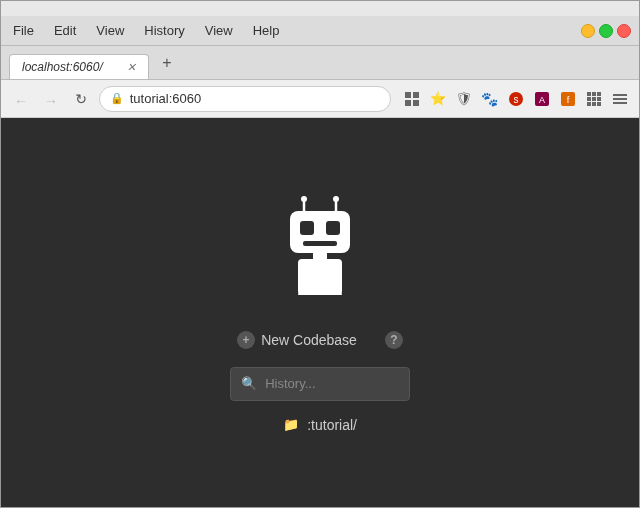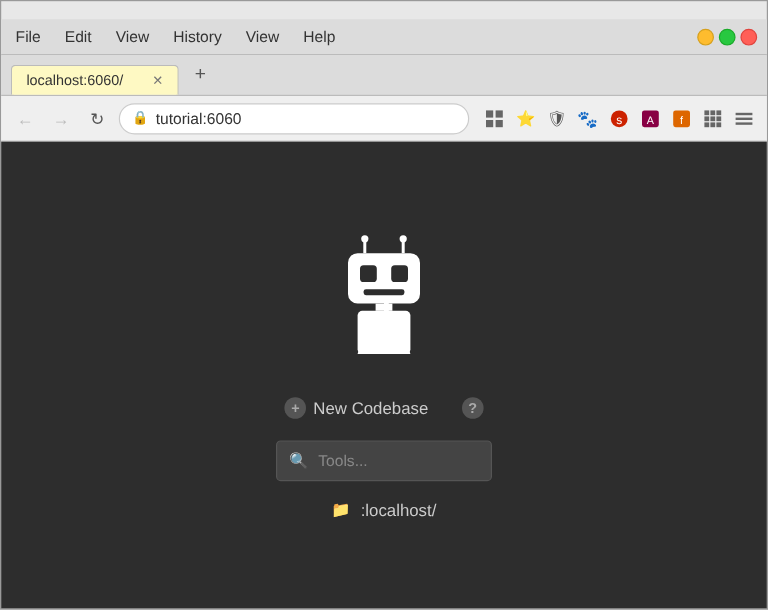--- a/index.html
+++ b/index.html
@@ -65,32 +65,33 @@
     .tab-bar {
       background: #dcdcdc;
       height: 34px;
       display: flex;
       align-items: flex-end;
       padding: 0 8px;
       border-bottom: 1px solid #bbb;
     }
 
     .tab {
-      background: #fef9c3;
+      background: #ffffff;
       border: 1px solid #bbb;
       border-bottom: none;
       border-radius: 4px 4px 0 0;
       padding: 5px 12px;
       font-size: 12px;
       color: #333;
       display: flex;
       align-items: center;
       gap: 6px;
       min-width: 140px;
       max-width: 200px;
+      font-style: italic;
     }
 
     .tab-close {
       margin-left: auto;
       cursor: pointer;
       color: #777;
       font-size: 11px;
     }
 
     .new-tab-btn {
@@ -409,22 +410,22 @@
         <div class="action-icon icon-plus">+</div>
         <span>New Codebase</span>
       </a>
       <a class="action-link" href="#">
         <div class="action-icon icon-question">?</div>
       </a>
     </div>
 
     <div class="search-box">
       <span class="search-icon-sym">🔍</span>
-      <span class="search-placeholder">Tools...</span>
+      <span class="search-placeholder">History...</span>
     </div>
 
     <div class="codebase-item">
       <span class="folder-icon">📁</span>
-      <span>:localhost/</span>
+      <span>:tutorial/</span>
     </div>
 
   </div>
 </div>
 
 </body></html>

